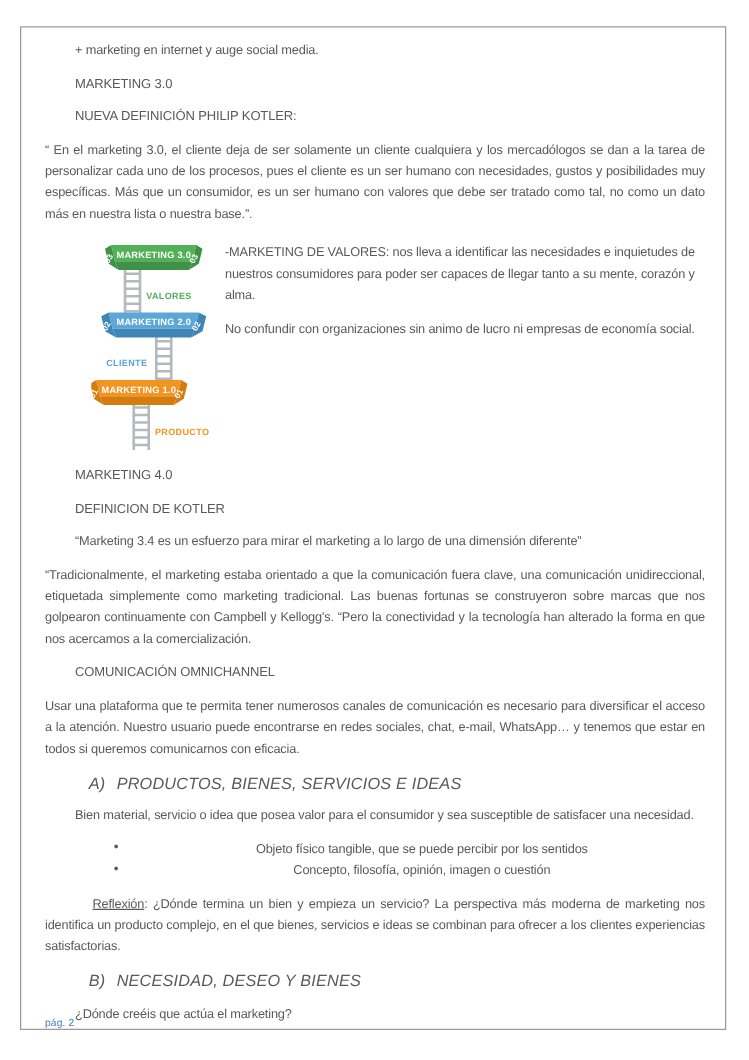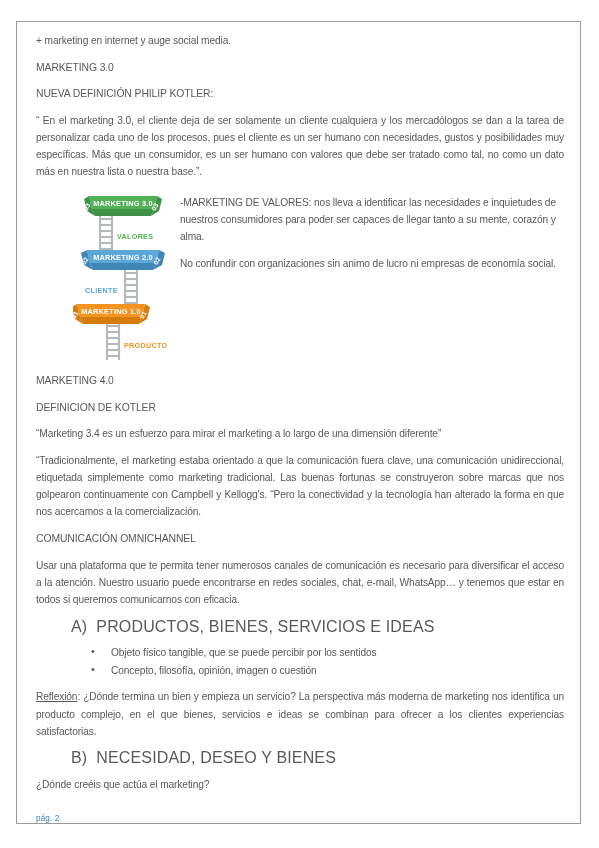--- a/index.html
+++ b/index.html
@@ -40,21 +40,21 @@
     font-family: "Liberation Sans", sans-serif;
   }
   .para { margin-bottom: 9.4px; }
   .heading {
     color: #595959;
     font-size: 10.4px;
     line-height: 17.2px;
     margin-bottom: 9.4px;
     letter-spacing: -0.1px;
   }
-  .nojustify { text-align: left; }
+  .nojustify { text-align: left; margin-left: 24px; }
 
   
   .figure-row {
     display: flex;
     align-items: flex-start;
     margin-top: 4px;
     margin-bottom: 10px;
   }
   .figure-wrap {
     width: 135px;
@@ -82,41 +82,43 @@
     padding: 0 0 0 55px;
     list-style: none;
   }
   ul.bullets li {
     color: #595959;
     font-size: 10.2px;
     line-height: 17.6px;
     position: relative;
     padding-left: 20px;
     letter-spacing: -0.12px;
+    text-align: center;
   }
   ul.bullets li::before {
     content: "\2022";
     position: absolute;
     left: 0;
     top: -1px;
     font-size: 11px;
     color: #595959;
   }
 
   .sub-item {
     color: #595959;
-    font-size: 16px;
-    line-height: 17.2px;
+    font-size: 13px;
+    line-height: 17.2px;
+    font-style: italic;
     padding-left: 35px;
     margin-bottom: 9.4px;
     letter-spacing: 0.15px;
   }
   .sub-item .lbl { margin-right: 9px; }
 
-  .underline { text-decoration: underline; }
+  .underline { text-decoration: underline; margin-left: 38px; }
 
   .footer {
     position: absolute;
     left: 19px;
     bottom: 0;
     color: #3f7fbf;
     font-size: 8.2px;
     letter-spacing: 0.1px;
     font-family: "Liberation Sans", sans-serif;
   }
@@ -224,20 +226,21 @@
 
     <p class="heading nojustify">COMUNICACIÓN OMNICHANNEL</p>
 
     <p class="para">Usar una plataforma que te permita tener numerosos canales de comunicación es necesario para diversificar el acceso a la atención. Nuestro usuario puede encontrarse en redes sociales, chat, e-mail, WhatsApp… y tenemos que estar en todos si queremos comunicarnos con eficacia.</p>
 
 
     <p class="sub-item">
       <span class="lbl">A)</span><span>PRODUCTOS, BIENES, SERVICIOS E IDEAS</span>
     </p>
 
+    <p class="para nojustify">Bien material, servicio o idea que posea valor para el consumidor y sea susceptible de satisfacer una necesidad.</p>
 
     <ul class="bullets">
       <li>Objeto físico tangible, que se puede percibir por los sentidos</li>
       <li>Concepto, filosofía, opinión, imagen o cuestión</li>
     </ul>
 
     <p class="para"><span class="underline">Reflexión</span><span>: ¿Dónde termina un bien y empieza un servicio? La perspectiva más moderna de marketing nos identifica un producto complejo, en el que bienes, servicios e ideas se combinan para ofrecer a los clientes experiencias satisfactorias.</span></p>
 
     <p class="sub-item">
       <span class="lbl">B)</span><span>NECESIDAD, DESEO Y BIENES</span>

